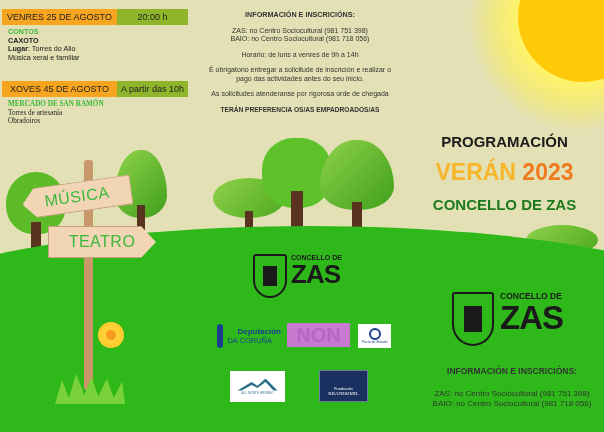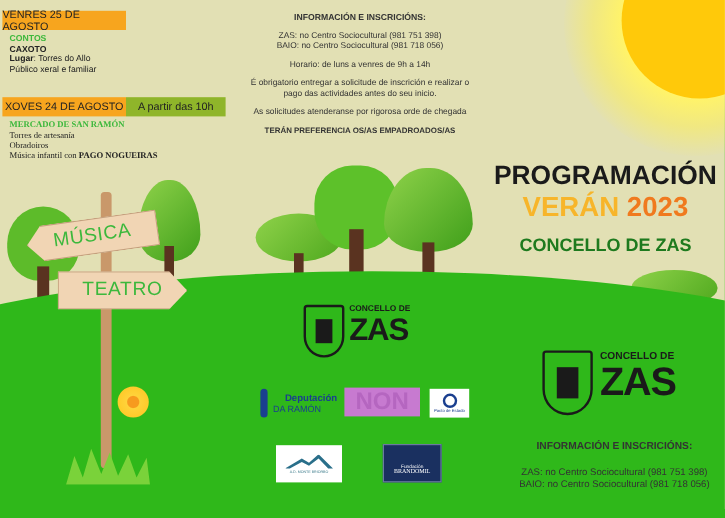--- a/index.html
+++ b/index.html
@@ -2,35 +2,35 @@
 <html><head>
 <meta charset="utf-8">
 <style>
   * { box-sizing: border-box; margin: 0; padding: 0; }
   html, body { width: 604px; height: 432px; overflow: hidden; }
   body { background: #e2e0b4; font-family: "Liberation Sans", sans-serif; position: relative; }
   .abs { position: absolute; }
 
   
   .event-bar { position: absolute; left: 2px; width: 186px; height: 16px; display: flex; font-size: 9px; }
-  .event-date { background: #f7a51e; width: 103px; display: flex; align-items: center; justify-content: center; color: #222; }
+  .event-date { background: #f7a51e; width: 115px; display: flex; align-items: center; justify-content: center; color: #222; }
   .event-time { background: #8fb52a; flex: 1; display: flex; align-items: center; justify-content: center; color: #222; }
   .event-body { position: absolute; left: 8px; font-size: 7.2px; line-height: 8.6px; color: #222; }
   .event-body .green-title { color: #3cb83c; font-weight: bold; }
   .event-body b { font-weight: bold; }
 
   
   .info { position: absolute; left: 205px; width: 190px; top: 11px; text-align: center; font-size: 7px; color: #333; line-height: 8.5px; }
   .info p { margin-bottom: 7px; }
   .info .hdr { font-weight: bold; font-size: 7.2px; margin-bottom: 7px; }
   .info .pref { font-weight: bold; font-size: 6.6px; }
 
   
   .cover-title { position: absolute; left: 405px; width: 199px; text-align: center; font-weight: bold; }
-  .t1 { top: 133px; font-size: 22px; color: #1a1a1a; }
+  .t1 { top: 133px; font-size: 15px; color: #1a1a1a; }
   .t2 { top: 159px; font-size: 23px; }
   .t2 .y { color: #f7b52a; } .t2 .o { color: #f07a1e; }
   .t3 { top: 196px; font-size: 15px; color: #1e7a1e; }
 
   
   .hill { position: absolute; left: -120px; top: 226px; width: 860px; height: 500px; background: #2fb81a; border-radius: 50% 50% 0 0 / 18% 18% 0 0; }
 
   
   .tree { position: absolute; }
   .trunk { position: absolute; background: #5a3320; left: 50%; transform: translateX(-50%); bottom: 0; }
@@ -48,37 +48,37 @@
   .cover-info { position: absolute; left: 420px; width: 184px; text-align: center; color: #1a1a1a; }
 </style>
 </head>
 <body>
 
 <div class="abs" style="left:470px;top:-90px;width:220px;height:220px;border-radius:50%;background:radial-gradient(circle, #fff36a 40%, rgba(255,240,80,0.5) 55%, rgba(226,224,180,0) 72%);"></div>
 <div class="abs" style="left:518px;top:-48px;width:130px;height:130px;border-radius:50%;background:#ffc90a;"></div>
 
 <div class="event-bar" style="top:9px;">
   <div class="event-date">VENRES 25 DE AGOSTO</div>
+  <div class="event-time">20:00 h</div>
 </div>
 <div class="event-body" style="top:28px;">
   <div class="green-title">CONTOS</div>
   <div><b>CAXOTO</b></div>
   <div><b>Lugar</b><span>: Torres do Allo</span></div>
-  <div>Público xeral e familiar</div>
+  <div>Música xeral e familiar</div>
 </div>
 
 <div class="event-bar" style="top:81px;">
-  <div class="event-date">XOVES 24 DE AGOSTO</div>
+  <div class="event-date">XOVES 45 DE AGOSTO</div>
   <div class="event-time">A partir das 10h</div>
 </div>
 <div class="event-body" style="top:100px;font-family:Liberation Serif, serif;">
   <div class="green-title">MERCADO DE SAN RAMÓN</div>
   <div>Torres de artesanía</div>
   <div>Obradoiros</div>
-  <div><span>Música infantil con </span><b>PAGO NOGUEIRAS</b></div>
 </div>
 
 <div class="info">
   <div class="hdr">INFORMACIÓN E INSCRICIÓNS:</div>
   <p><span>ZAS: no Centro Sociocultural (981 751 398)</span><br><span>BAIO: no Centro Sociocultural (981 718 056)</span></p>
   <p>Horario: de luns a venres de 9h a 14h</p>
   <p>É obrigatorio entregar a solicitude de inscrición e realizar o pago das actividades antes do seu inicio.</p>
   <p>As solicitudes atenderanse por rigorosa orde de chegada</p>
   <div class="pref">TERÁN PREFERENCIA OS/AS EMPADROADOS/AS</div>
 </div>
@@ -132,21 +132,21 @@
   <div style="margin-left:4px;">
     <div class="zas-text" style="font-size:7px;">CONCELLO DE</div>
     <div class="zas-text" style="font-size:26px;letter-spacing:-1px;">ZAS</div>
   </div>
 </div>
 
 <div class="logo-box" style="left:217px;top:322px;width:64px;height:28px;">
   <div style="width:12px;height:24px;background:#1a3f8f;border-radius:3px;margin-right:4px;"></div>
   <div style="color:#1a3f8f;line-height:9px;">
     <div style="font-size:8px;font-weight:bold;margin-left:10px;">Deputación</div>
-    <div style="font-size:7.5px;">DA RAMÓN</div>
+    <div style="font-size:7.5px;">DA CORUÑA</div>
   </div>
 </div>
 <div class="logo-box" style="left:287px;top:323px;width:63px;height:24px;background:#c77ad0;color:#9a4aa6;font-size:20px;font-weight:bold;">
   <span style="color:#b566c0;">NON</span>
 </div>
 <div class="logo-box" style="left:358px;top:324px;width:33px;height:24px;background:#fff;flex-direction:column;color:#1a3f8f;">
   <div style="width:12px;height:12px;border:2px solid #1a3f8f;border-radius:50%;"></div>
   <span style="font-size:3.5px;">Pacto de Estado</span>
 </div>
 <div class="logo-box" style="left:230px;top:371px;width:55px;height:31px;background:#fff;flex-direction:column;color:#3a7a8a;">

